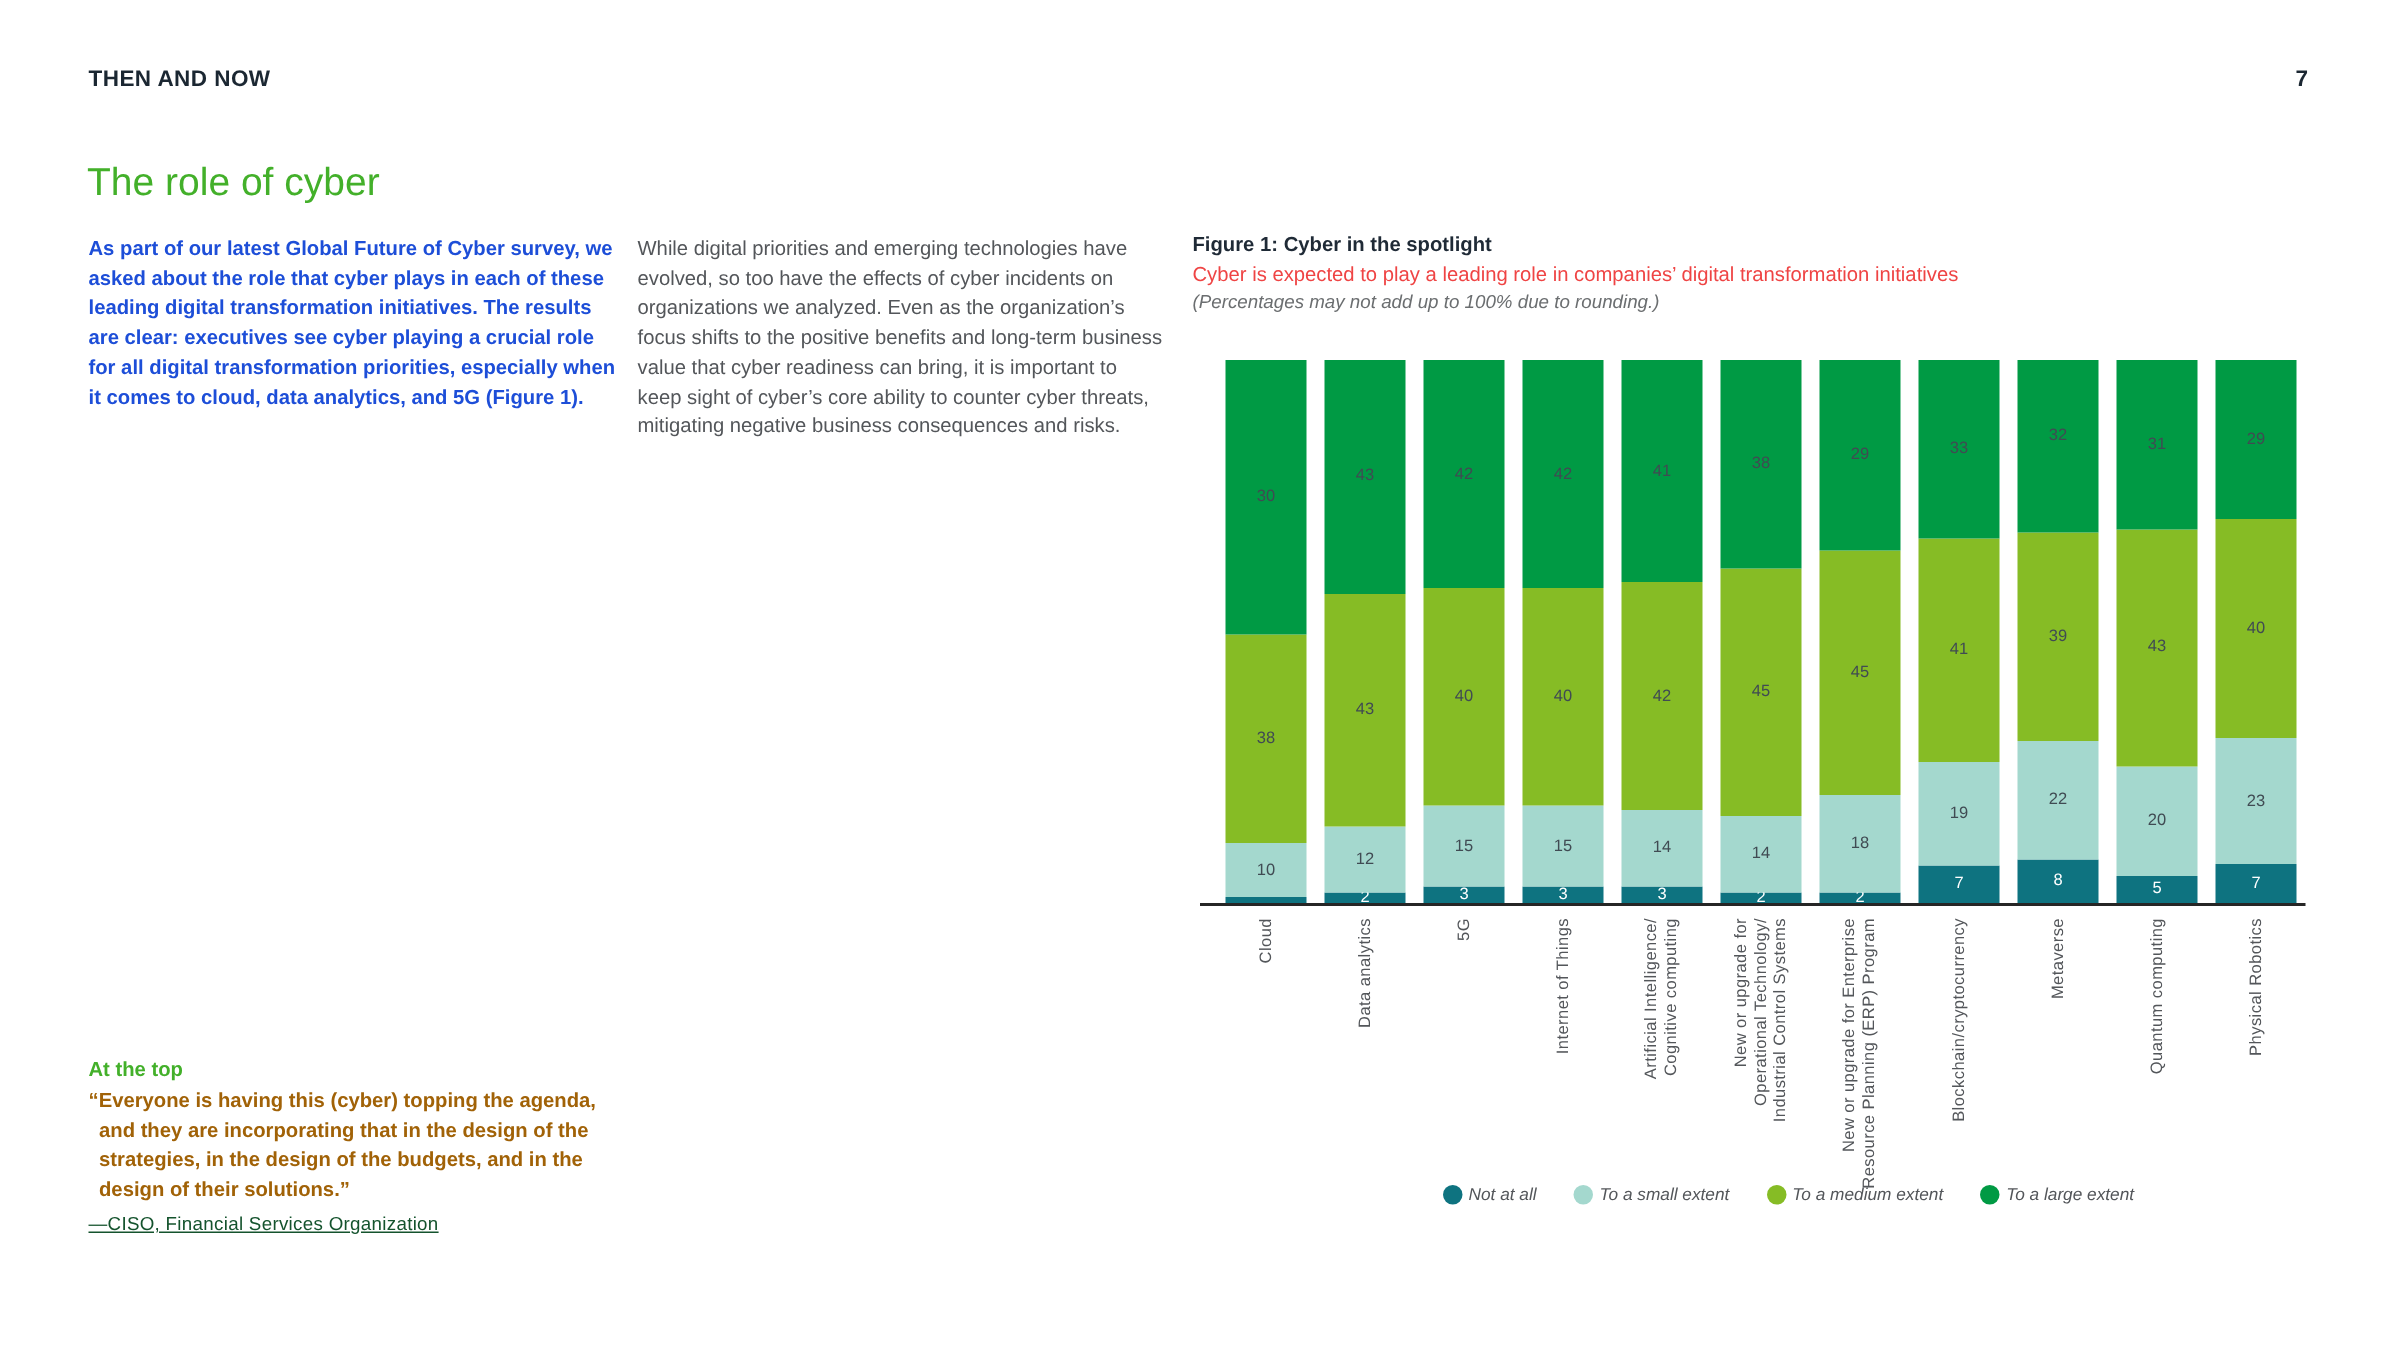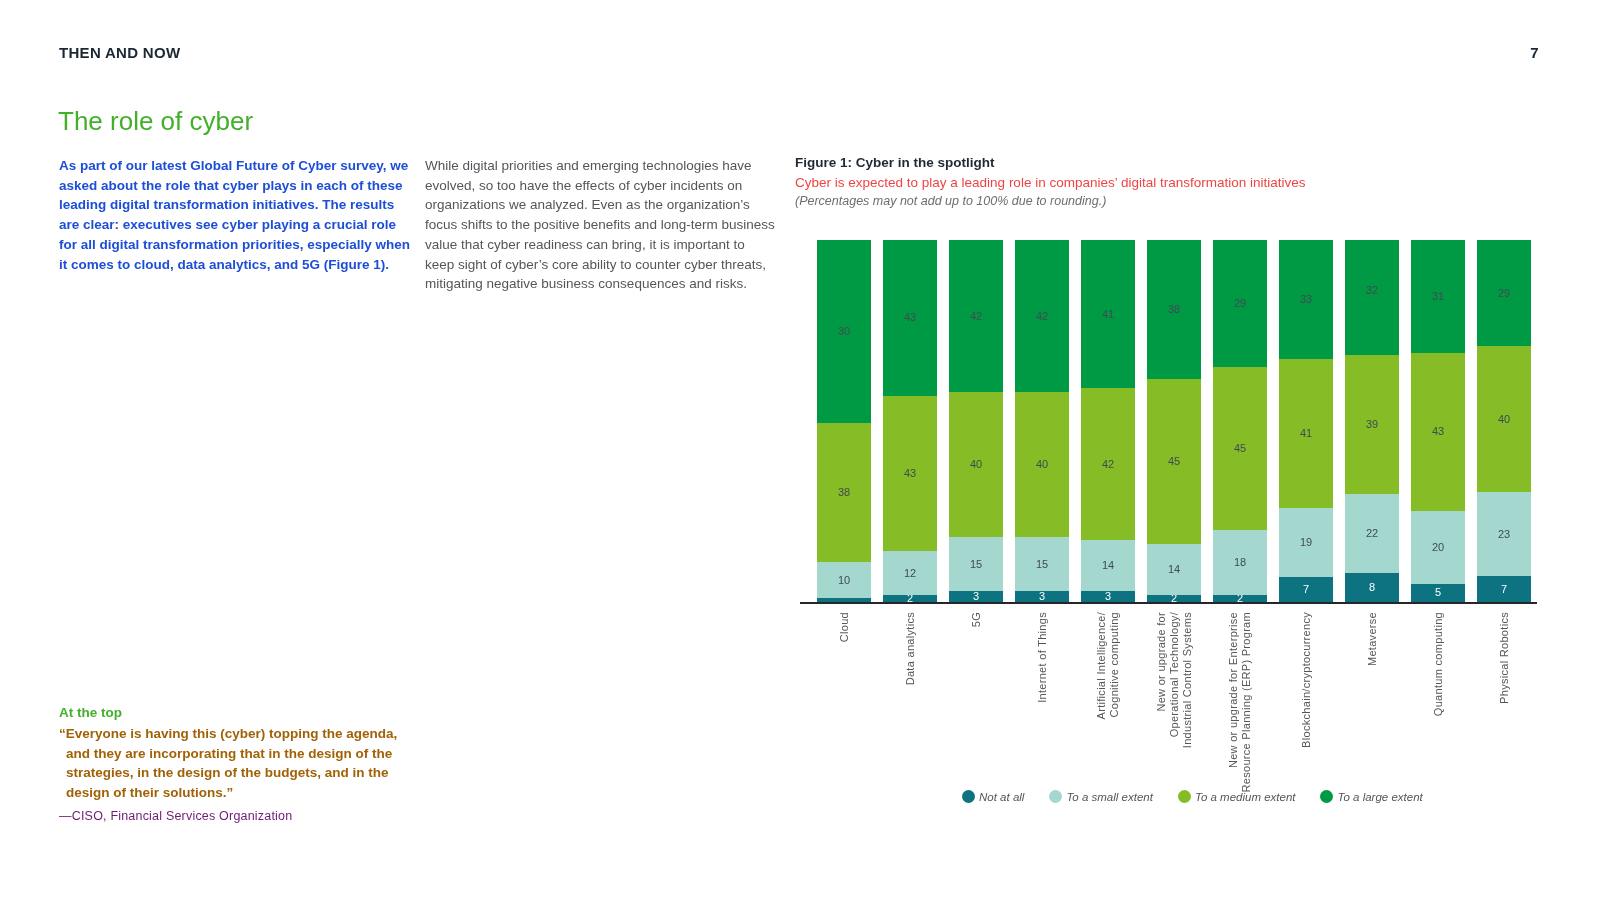--- a/index.html
+++ b/index.html
@@ -31,21 +31,21 @@
           transform-origin:0 0;transform:rotate(-90deg);}
 
   #legend{left:962px;top:790px;display:flex;gap:25px;align-items:center;font-style:italic;}
   .legend-item{display:flex;align-items:center;gap:4px;}
   .legend-dot{width:13px;height:13px;border-radius:50%;}
   .legend-label{font-size:11.5px;color:#53565a;}
 
   #quote-heading{left:59px;top:705px;font-size:13.5px;font-weight:bold;color:#43b02a;}
   #quote-text{left:59px;top:724px;width:332px;font-size:13.5px;font-weight:bold;color:#a16207;
               line-height:19.7px;text-indent:-7px;padding-left:7px;}
-  #quote-attr{left:59px;top:809px;font-size:12.5px;color:#701a75;letter-spacing:.2px;}
+  #quote-attr{left:59px;top:809px;font-size:12.5px;color:#14532d;letter-spacing:.2px;text-decoration:underline;}
 </style>
 </head>
 <body>
 
 <div class="abs top-rule-text" id="page-header">THEN AND NOW</div>
 <div class="abs top-rule-text" id="page-number">7</div>
 
 <h1 class="abs" id="main-title" style="margin:0;">The role of cyber</h1>
 
 <p class="abs para" id="intro-para" style="margin:0;">As part of our latest Global Future of Cyber survey, we asked about the role that cyber plays in each of these leading digital transformation initiatives. The results are clear: executives see cyber playing a crucial role for all digital transformation priorities, especially when it comes to cloud, data analytics, and 5G (Figure 1).</p>

